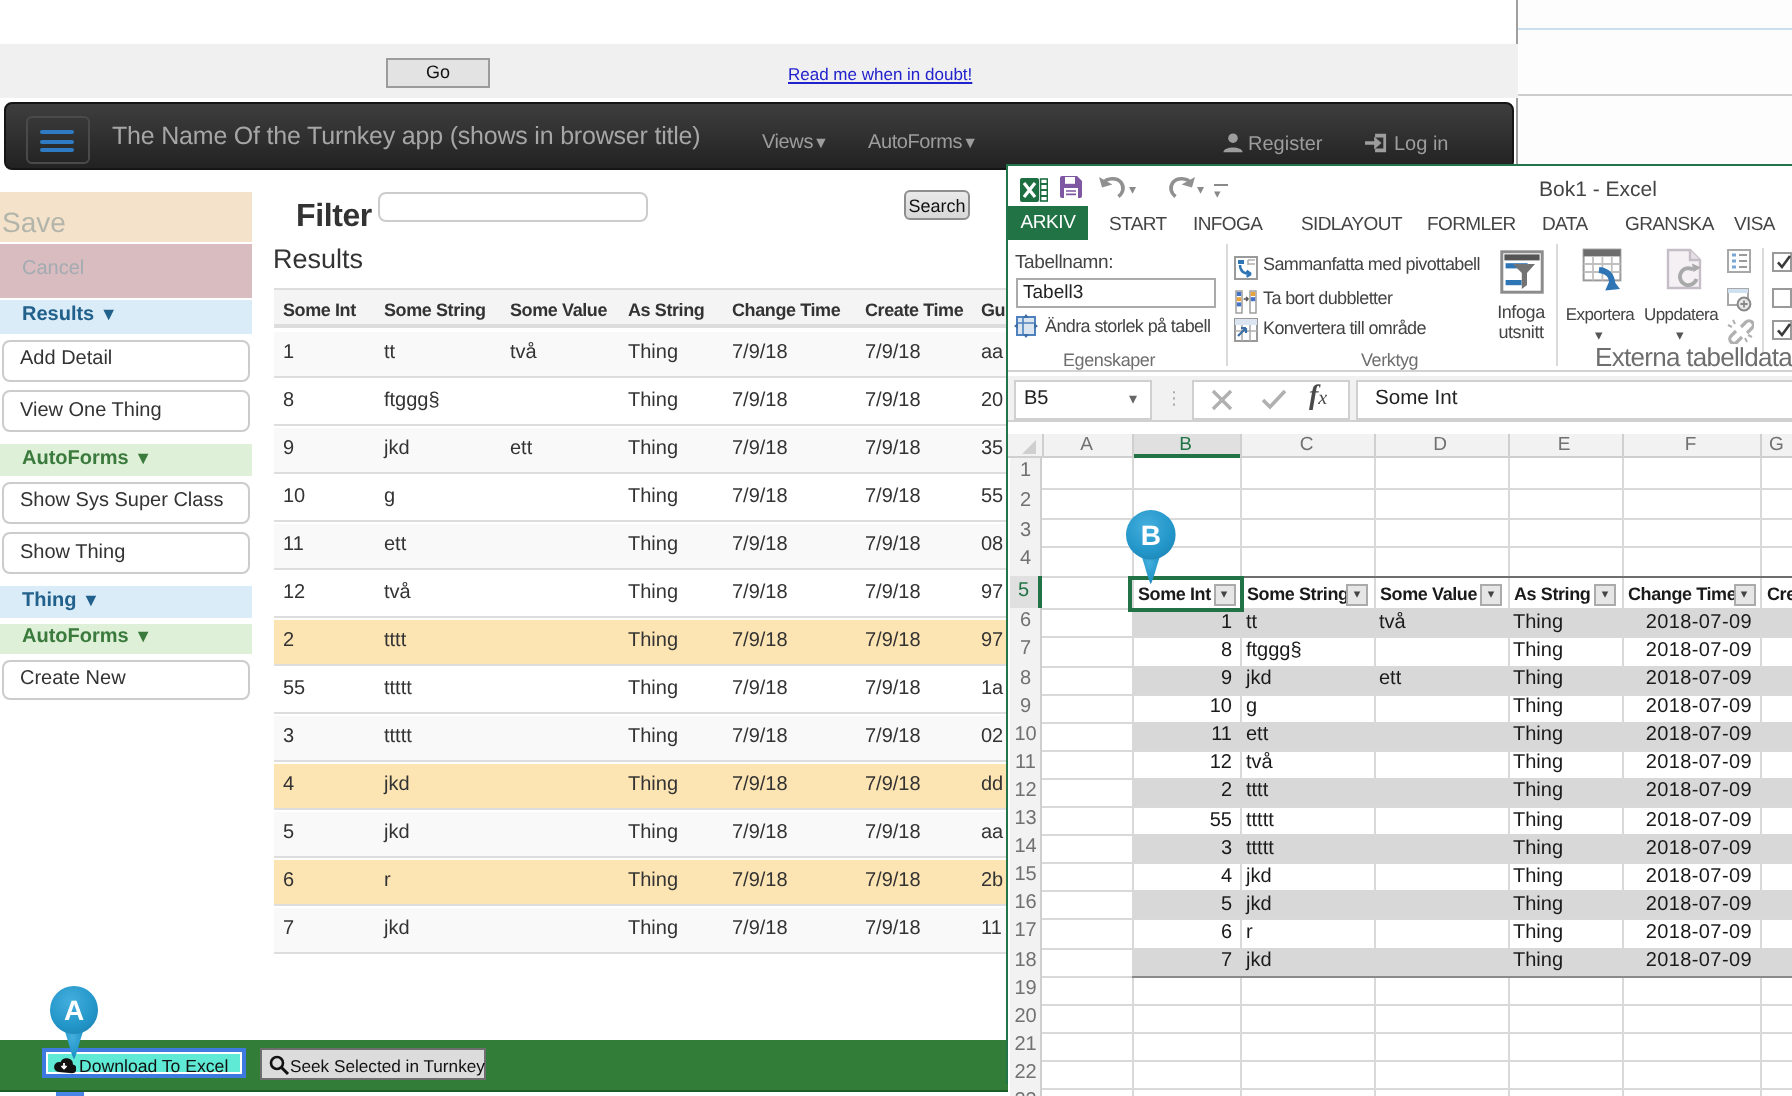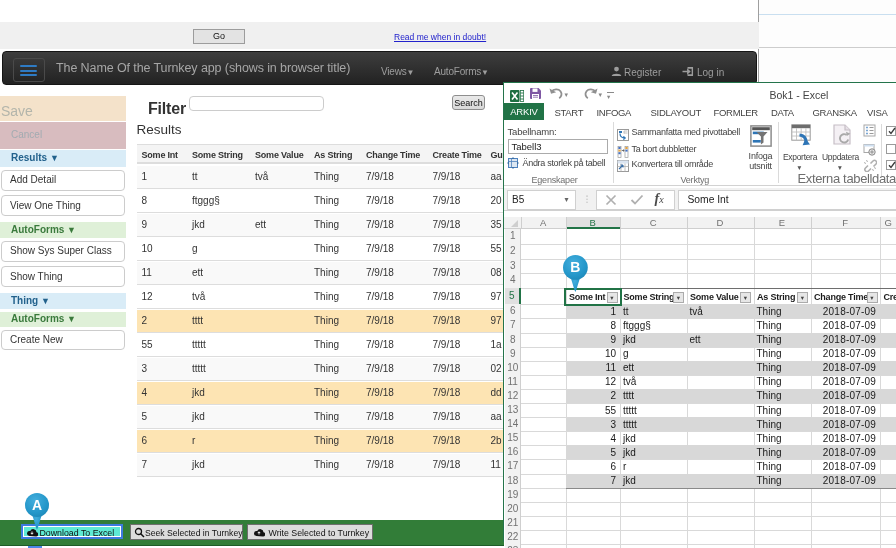--- a/index.html
+++ b/index.html
@@ -168,27 +168,20 @@
         <path d="M12 7 v5 M9.5 9.8 L12 12.5 L14.5 9.8" stroke="#fff" stroke-width="1.8" fill="none"></path>
       </svg>
 <div class="a" style="left:16.5px;top:2px;font-size:8.8px;color:#111">Download To Excel</div>
 </div>
 <div class="a" style="left:129.5px;top:523.5px;width:113px;height:16.5px;background:#dcdcdc;border:1px solid #6e6e6e">
 <svg class="a" style="left:3px;top:2.5px" width="11" height="11" viewBox="0 0 22 22">
         <circle cx="9" cy="9" r="6" fill="none" stroke="#111" stroke-width="2.6"></circle>
         <path d="M13.5 13.5 L20 20" stroke="#111" stroke-width="3"></path>
       </svg>
 <div class="a" style="left:14.5px;top:3.5px;font-size:8.6px;color:#111">Seek Selected in Turnkey</div>
-</div>
-<div class="a" style="left:246.5px;top:523.5px;width:126px;height:16.5px;background:#dcdcdc;border:1px solid #6e6e6e">
-<svg class="a" style="left:5px;top:3px" width="12" height="9" viewBox="0 0 24 18">
-        <path d="M7 16 a5 5 0 1 1 1.5-9.8 A6.5 6.5 0 0 1 21 8.5 a4.4 4.4 0 0 1-1 8.7 Z" fill="#111"></path>
-        <path d="M12 13 v-5 M9.5 10.2 L12 7.5 L14.5 10.2" stroke="#fff" stroke-width="1.8" fill="none"></path>
-      </svg>
-<div class="a" style="left:21px;top:3.5px;font-size:8.8px;color:#111">Write Selected to Turnkey</div>
 </div>
 <div class="a" style="left:28px;top:546.2px;width:14px;height:1.8px;background:#4a86e8"></div>
 </div>
 <div class="a" style="left:503px;top:82px;width:393px;height:460px;background:#fff;border-left:1.5px solid #24744b;border-top:1.5px solid #24744b">
 <div class="a" style="left:6.0px;top:5.0px;width:14px;height:12px">
 <svg width="14" height="12" viewBox="0 0 14 12">
         <rect x="0" y="0" width="9.5" height="12" rx="1" fill="#1d6f42"></rect>
         <path d="M2 2.5 L7.5 9.5 M7.5 2.5 L2 9.5" stroke="#fff" stroke-width="1.6"></path>
         <rect x="10.3" y="0.5" width="3.4" height="11" fill="#fff" stroke="#1d6f42" stroke-width="0.8"></rect>
         <path d="M10.5 3 h3 M10.5 6 h3 M10.5 9 h3" stroke="#1d6f42" stroke-width="0.9"></path>

